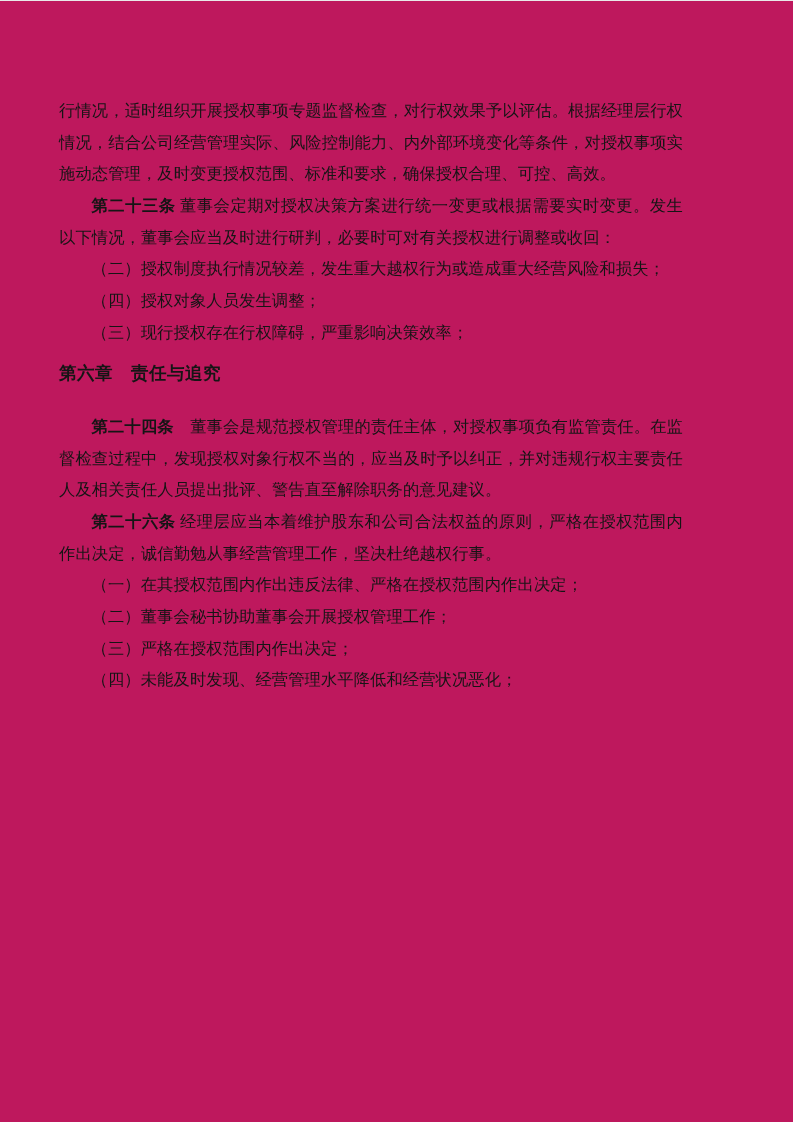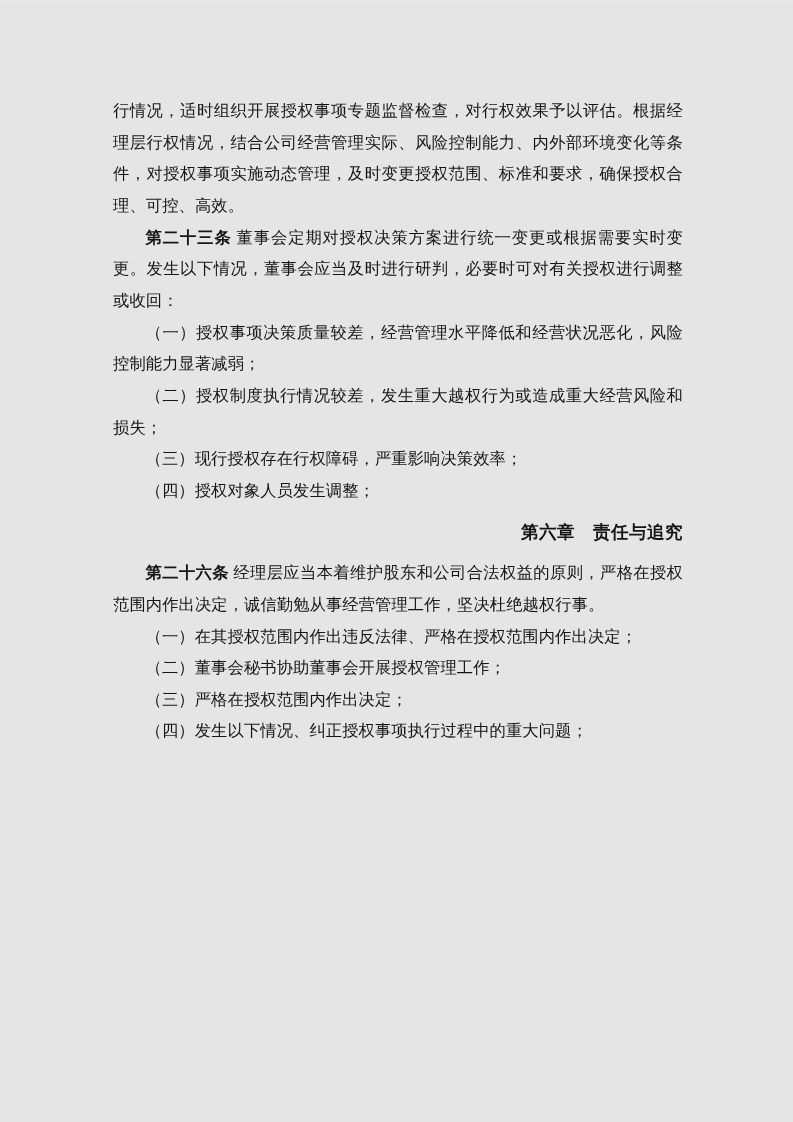--- a/index.html
+++ b/index.html
@@ -13,76 +13,76 @@
     overflow: hidden;
     font-family: "Liberation Serif", "DejaVu Serif", serif;
     color: #151515;
     border-top: 1px solid #e9e9e9;
     box-sizing: border-box;
   }
   .page {
     box-sizing: border-box;
     width: 793px;
     height: 1122px;
-    padding: 94px 110px 0 113px;
-    background: #e5e5e5;
+    padding: 94px 110px 0 59px;
+    background: #be185d;
   }
   .para {
     margin: 0;
     font-size: 16.3px;
     line-height: 31.65px;
     text-align: justify;
     text-justify: inter-ideograph;
     letter-spacing: 0.1px;
     word-break: break-all;
   }
   .para.indent {
     text-indent: 2em;
   }
   .lead {
     font-weight: bold;
     font-family: "Liberation Sans", "DejaVu Sans", sans-serif;
     margin-top: 48px;
   }
   .chapter-heading {
-    margin: 10px 0 9px 0;
+    margin: 10px 0 21px 0;
     font-size: 17.5px;
     line-height: 31.65px;
     font-weight: bold;
     font-family: "Liberation Sans", "DejaVu Sans", sans-serif;
-    text-align: right;
+    text-align: left;
     letter-spacing: 0.5px;
   }
 </style>
 </head>
 <body>
 
 <div class="page">
 
   <p class="para"><span>行情况，适时组织开展授权事项专题监督检查，对行权效果予以评估。根据经理层行权情况，结合公司经营管理实际、风险控制能力、内外部环境变化等条件，对授权事项实施动态管理，及时变更授权范围、标准和要求，确保授权合理、可控、高效。</span></p>
 
   <p class="para indent"><b class="lead">第二十三条</b><span> 董事会定期对授权决策方案进行统一变更或根据需要实时变更。发生以下情况，董事会应当及时进行研判，必要时可对有关授权进行调整或收回：</span></p>
 
-  <p class="para indent"><span>（一）授权事项决策质量较差，经营管理水平降低和经营状况恶化，风险控制能力显著减弱；</span></p>
 
   <p class="para indent"><span>（二）授权制度执行情况较差，发生重大越权行为或造成重大经营风险和损失；</span></p>
 
+  <p class="para indent"><span>（四）授权对象人员发生调整；</span></p>
+
   <p class="para indent"><span>（三）现行授权存在行权障碍，严重影响决策效率；</span></p>
-
-  <p class="para indent"><span>（四）授权对象人员发生调整；</span></p>
 
 
   <h2 class="chapter-heading">第六章　责任与追究</h2>
 
+  <p class="para indent"><b class="lead">第二十四条</b><span>　董事会是规范授权管理的责任主体，对授权事项负有监管责任。在监督检查过程中，发现授权对象行权不当的，应当及时予以纠正，并对违规行权主要责任人及相关责任人员提出批评、警告直至解除职务的意见建议。</span></p>
 
 
   <p class="para indent"><b class="lead">第二十六条</b><span> 经理层应当本着维护股东和公司合法权益的原则，严格在授权范围内作出决定，诚信勤勉从事经营管理工作，坚决杜绝越权行事。</span></p>
 
 
   <p class="para indent"><span>（一）在其授权范围内作出违反法律、严格在授权范围内作出决定；</span></p>
 
   <p class="para indent"><span>（二）董事会秘书协助董事会开展授权管理工作；</span></p>
 
   <p class="para indent"><span>（三）严格在授权范围内作出决定；</span></p>
 
-  <p class="para indent"><span>（四）发生以下情况、纠正授权事项执行过程中的重大问题；</span></p>
+  <p class="para indent"><span>（四）未能及时发现、经营管理水平降低和经营状况恶化；</span></p>
 
 </div>
 
 </body></html>

